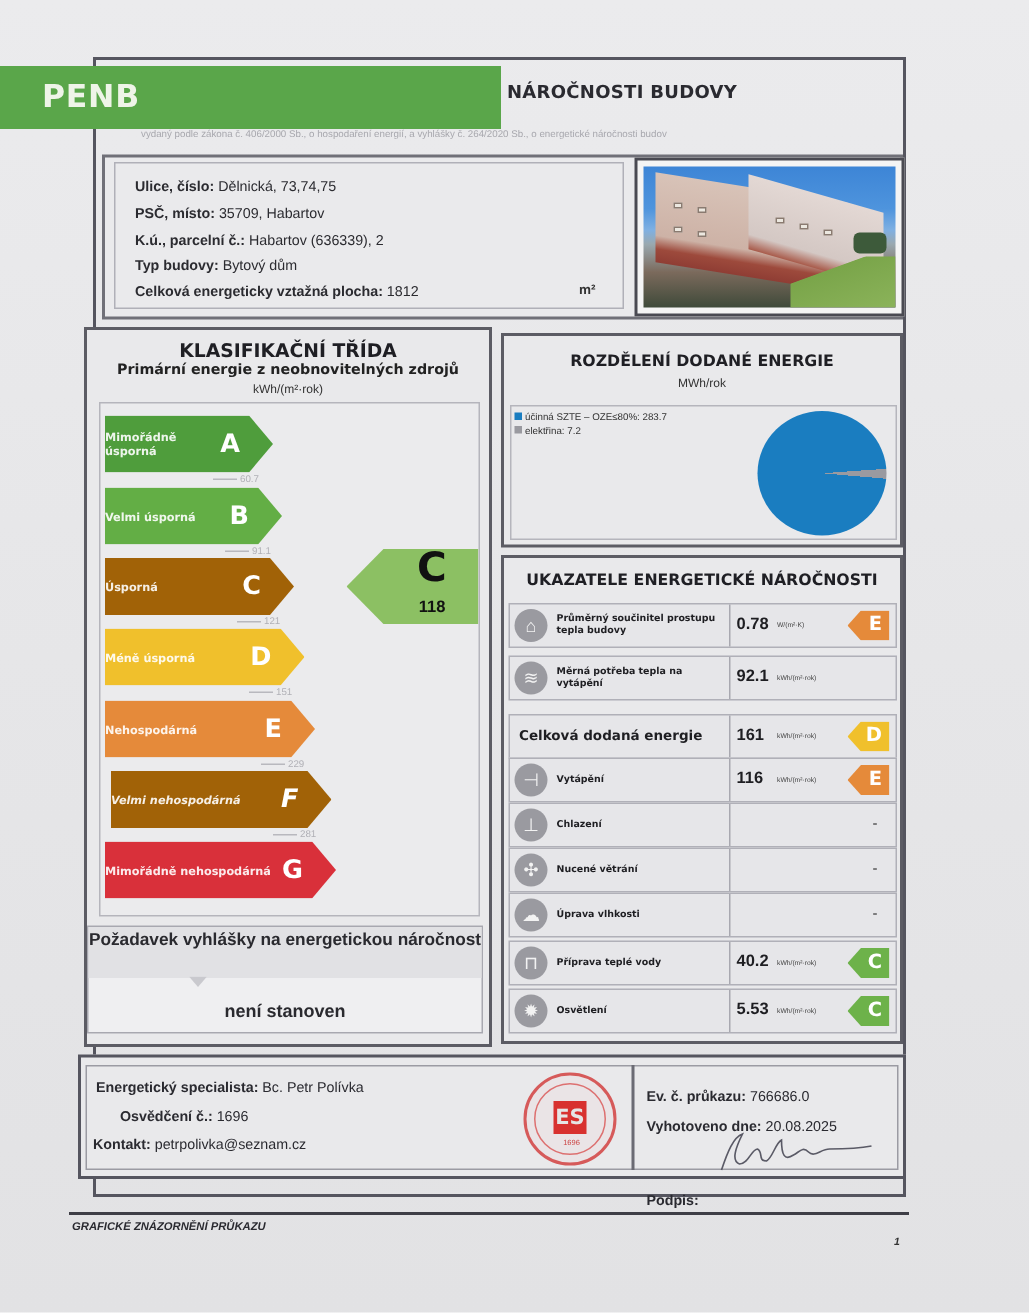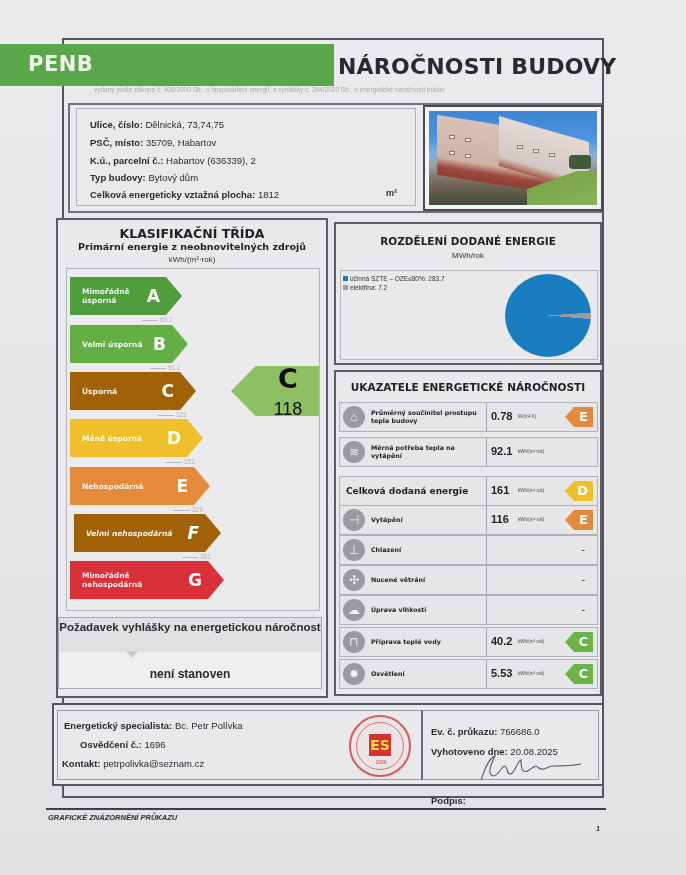--- a/index.html
+++ b/index.html
@@ -24,21 +24,21 @@
     background: #5aa64a;
     color: #eef4e8;
     font-size: 21px; font-weight: bold;
     padding: 8px 0 0 28px;
     letter-spacing: 0.5px;
     font-family: "DejaVu Sans", sans-serif;
   }
   .doc-title {
     left: 338px; top: 54px;
     font-family: "DejaVu Sans", sans-serif;
-    font-size: 22px; font-weight: bold; color: #2a2a30;
+    font-size: 12px; font-weight: bold; color: #2a2a30;
     letter-spacing: 0.2px;
   }
   .doc-subtitle {
     left: 94px; top: 86px; width: 490px;
     font-size: 6.5px; color: #a8a8ae; white-space: nowrap;
   }
 
   
   .info-box {
     left: 68px; top: 103px; width: 534px; height: 110px;
@@ -103,21 +103,21 @@
     left: 66px; top: 268px; width: 254px; height: 343px;
     border: 1px solid #b5b5bc; background: #ebebed;
   }
   .grade {
     position: absolute; height: 38px; color: #fff;
     display: flex; align-items: center;
     clip-path: polygon(0 0, calc(100% - 16px) 0, 100% 50%, calc(100% - 16px) 100%, 0 100%);
   }
   .grade .g-label {
     font-family: "DejaVu Sans", sans-serif; font-size: 7.5px; font-weight: bold;
-    line-height: 9px; padding-left: 12px; flex: 1; color: rgba(255,255,255,0.9);
+    line-height: 9px; padding-left: 0; flex: 1; color: rgba(255,255,255,0.9);
   }
   .grade .g-letter {
     font-family: "DejaVu Sans", sans-serif; font-size: 17px; font-weight: bold;
     padding-right: 22px; color: #fff;
   }
   .boundary {
     position: absolute; font-size: 6.5px; color: #b0b0b6;
   }
   .boundary::before {
     content: ""; display: inline-block; width: 16px; height: 1px; background: #b8b8be; vertical-align: middle; margin-right: 2px;
@@ -127,21 +127,21 @@
     left: 231px; top: 366px; width: 88px; height: 50px;
     background: #8cc063;
     clip-path: polygon(0 50%, 28% 0, 100% 0, 100% 100%, 28% 100%);
   }
   .current-letter {
     left: 268px; top: 363px; width: 40px; text-align: center;
     font-family: "DejaVu Sans", sans-serif; font-size: 27px; font-weight: bold; color: #111;
   }
   .current-value {
     left: 268px; top: 399px; width: 40px; text-align: center;
-    font-size: 18px; font-weight: normal; color: #111;
+    font-size: 11px; font-weight: bold; color: #111;
   }
 
   
   .req-box {
     left: 58px; top: 617px; width: 264px; height: 72px;
     border: 1px solid #a8a8b0; background: #efeff1;
   }
   .req-head {
     left: 59px; top: 618px; width: 262px; height: 34px; background: #e1e1e4;
   }
@@ -234,21 +234,21 @@
   .spec-row b { font-weight: bold; }
   .stamp {
     left: 349px; top: 715px; width: 62px; height: 62px; border-radius: 50%;
     border: 2px solid #d65a5a; background: rgba(240,220,220,0.3);
   }
   .stamp-inner {
     left: 356px; top: 722px; width: 48px; height: 48px; border-radius: 50%;
     border: 1px solid #dd7070;
   }
   .stamp-es {
-    left: 369px; top: 734px; width: 22px; height: 22px; background: #d8312f; color: #fde047;
+    left: 369px; top: 734px; width: 22px; height: 22px; background: #d8312f; color: #e5e5e5;
     font-family: "DejaVu Sans", sans-serif; font-weight: bold; font-size: 14px; line-height: 22px; text-align: center;
   }
   .stamp-num { left: 370px; top: 759px; width: 22px; text-align: center; font-size: 5px; color: #c44; }
   .signature { left: 475px; top: 752px; width: 110px; height: 30px; }
 
   
   .footer-line { left: 46px; top: 808px; width: 560px; height: 2px; background: #3e3e46; }
   .footer-text {
     left: 48px; top: 813px; font-size: 7.5px; font-weight: bold; font-style: italic; color: #2a2a30;
   }

